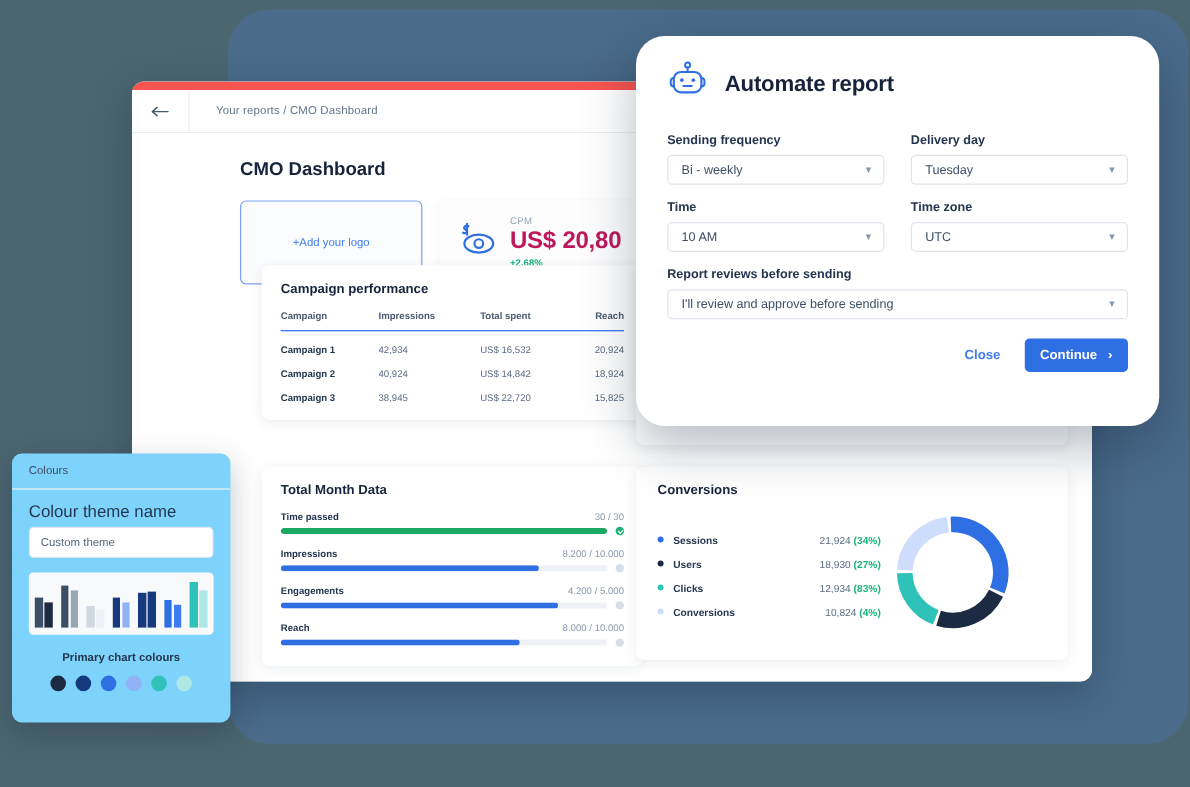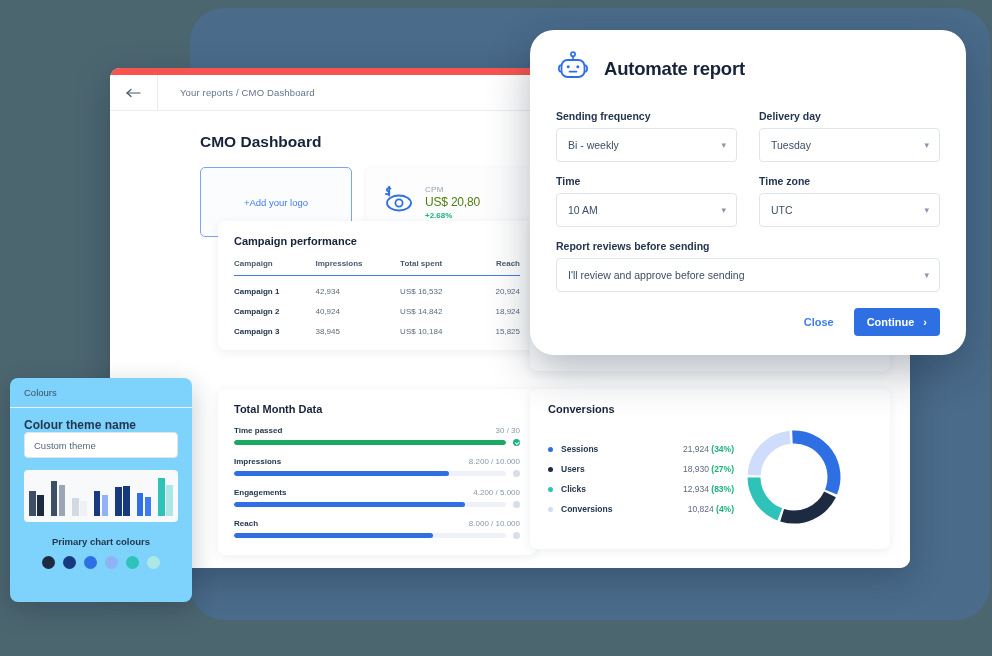--- a/index.html
+++ b/index.html
@@ -61,21 +61,21 @@
   }
   .kpi-card {
     width: 166px; height: 70px; background: #fdfdfe;
     border-radius: 6px;
     display: flex; align-items: center; gap: 11px;
     padding: 0 14px;
     box-shadow: 0 1px 4px rgba(30,50,80,.07);
   }
   .kpi-icon { flex: 0 0 auto; }
   .kpi-label { font-size: 8px; color: #93a1b4; letter-spacing: .3px; margin-bottom: 1px; }
-  .kpi-value { font-size: 12px; font-weight: normal; color: #4d7c0f; letter-spacing: -.2px; }
+  .kpi-value { font-size: 20px; font-weight: bold; color: #be185d; letter-spacing: -.2px; }
   .kpi-delta { font-size: 8px; font-weight: bold; color: #19b37a; margin-top: 2px; }
 
   
   .panel {
     background: #fff; border-radius: 7px;
     box-shadow: 0 2px 10px rgba(30,50,80,.08);
   }
   .panel-title { font-size: 11px; font-weight: bold; color: #17233a; }
 
   .perf-card { position: absolute; left: 108px; top: 110px; width: 318px; padding: 14px 16px 14px 16px; }
@@ -128,21 +128,21 @@
     box-shadow: 0 16px 44px rgba(10,25,45,.30);
     padding: 20px 26px 0 26px;
   }
   .modal-head { display: flex; align-items: center; gap: 14px; margin-bottom: 22px; }
   .modal-title { font-size: 18.5px; font-weight: bold; color: #17233a; letter-spacing: -.2px; }
   .field-grid { display: flex; gap: 22px; }
   .field { flex: 1; margin-bottom: 13px; }
   .field.full { flex: none; width: 100%; }
   .field-label { font-size: 10.5px; font-weight: bold; color: #24364f; margin-bottom: 6px; }
   .select {
-    height: 34px; border: 1px solid #dfe4ec; border-radius: 4px;
+    height: 25px; border: 1px solid #dfe4ec; border-radius: 4px;
     display: flex; align-items: center; justify-content: space-between;
     padding: 0 10px 0 11px; background: #fff;
     font-size: 10.5px; color: #3d4e66;
   }
   .chev { color: #8897ab; font-size: 9px; line-height: 1; }
   .modal-actions {
     display: flex; align-items: center; justify-content: flex-end;
     gap: 20px; margin-top: 16px;
   }
   .btn-close {
@@ -162,21 +162,21 @@
     width: 182px; height: 224px;
     background: #7dd3fc; border-radius: 8px;
     box-shadow: 0 8px 26px rgba(10,25,45,.24);
     overflow: hidden;
   }
   .colours-head {
     padding: 9px 14px; font-size: 9.5px; color: #3d4e66;
     border-bottom: 1px solid #edf0f4;
   }
   .colours-body { padding: 10px 14px 0 14px; }
-  .ct-label { font-size: 12px; font-weight: bold; color: #24364f; }
+  .ct-label { font-size: 14px; font-weight: normal; color: #24364f; margin-bottom: 5px; }
   .ct-input {
     height: 26px; border: 1px solid #dfe4ec; border-radius: 4px;
     display: flex; align-items: center; padding: 0 9px;
     font-size: 9.5px; color: #57677d; background: #fff;
   }
   .chart-preview {
     margin-top: 12px; height: 52px; background: #f7f9fb; border-radius: 4px;
     display: flex; align-items: flex-end; justify-content: center;
     gap: 7px; padding: 6px 8px;
   }
@@ -253,21 +253,21 @@
               </tr>
               <tr>
                 <td class="camp">Campaign 2</td>
                 <td class="num">40,924</td>
                 <td class="num">US$ 14,842</td>
                 <td class="num">18,924</td>
               </tr>
               <tr>
                 <td class="camp">Campaign 3</td>
                 <td class="num">38,945</td>
-                <td class="num">US$ 10,184</td>
+                <td class="num">US$ 22,720</td>
                 <td class="num">15,825</td>
               </tr>
             </tbody>
         </table>
       </div>
 
       <div class="panel ghost-card"></div>
 
       <div class="panel tmd-card">
         <div class="panel-title">Total Month Data</div>

